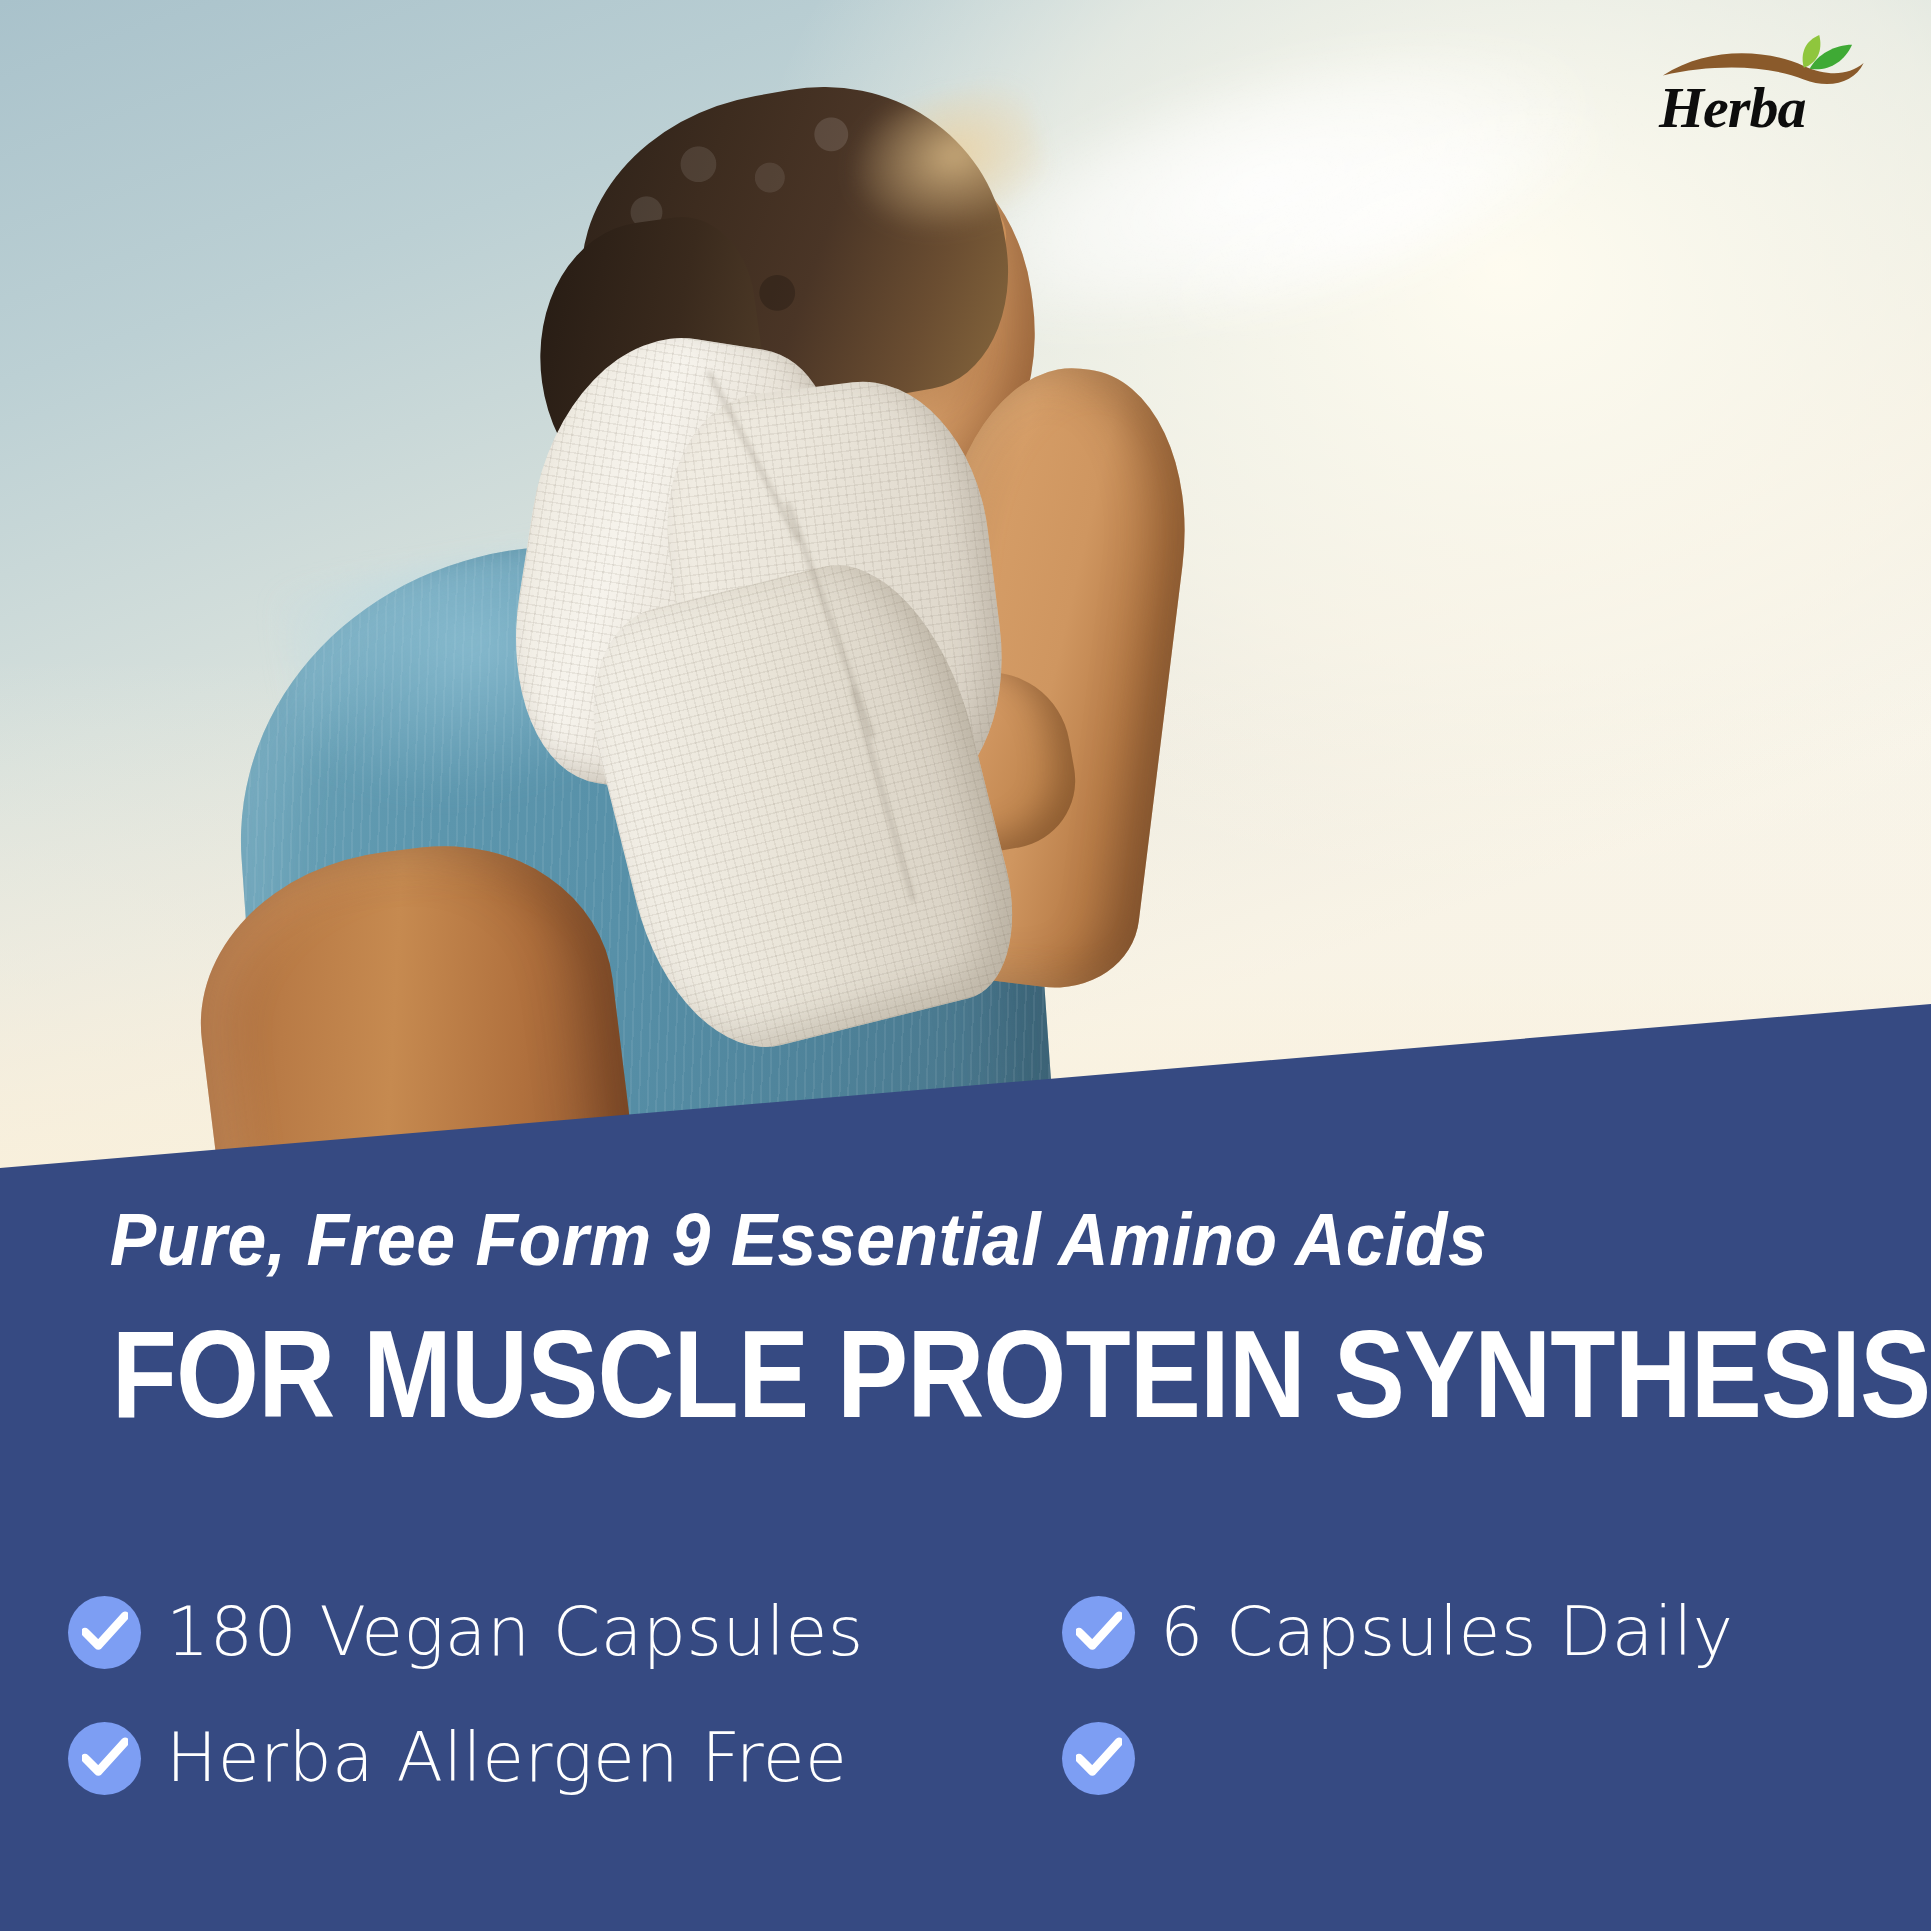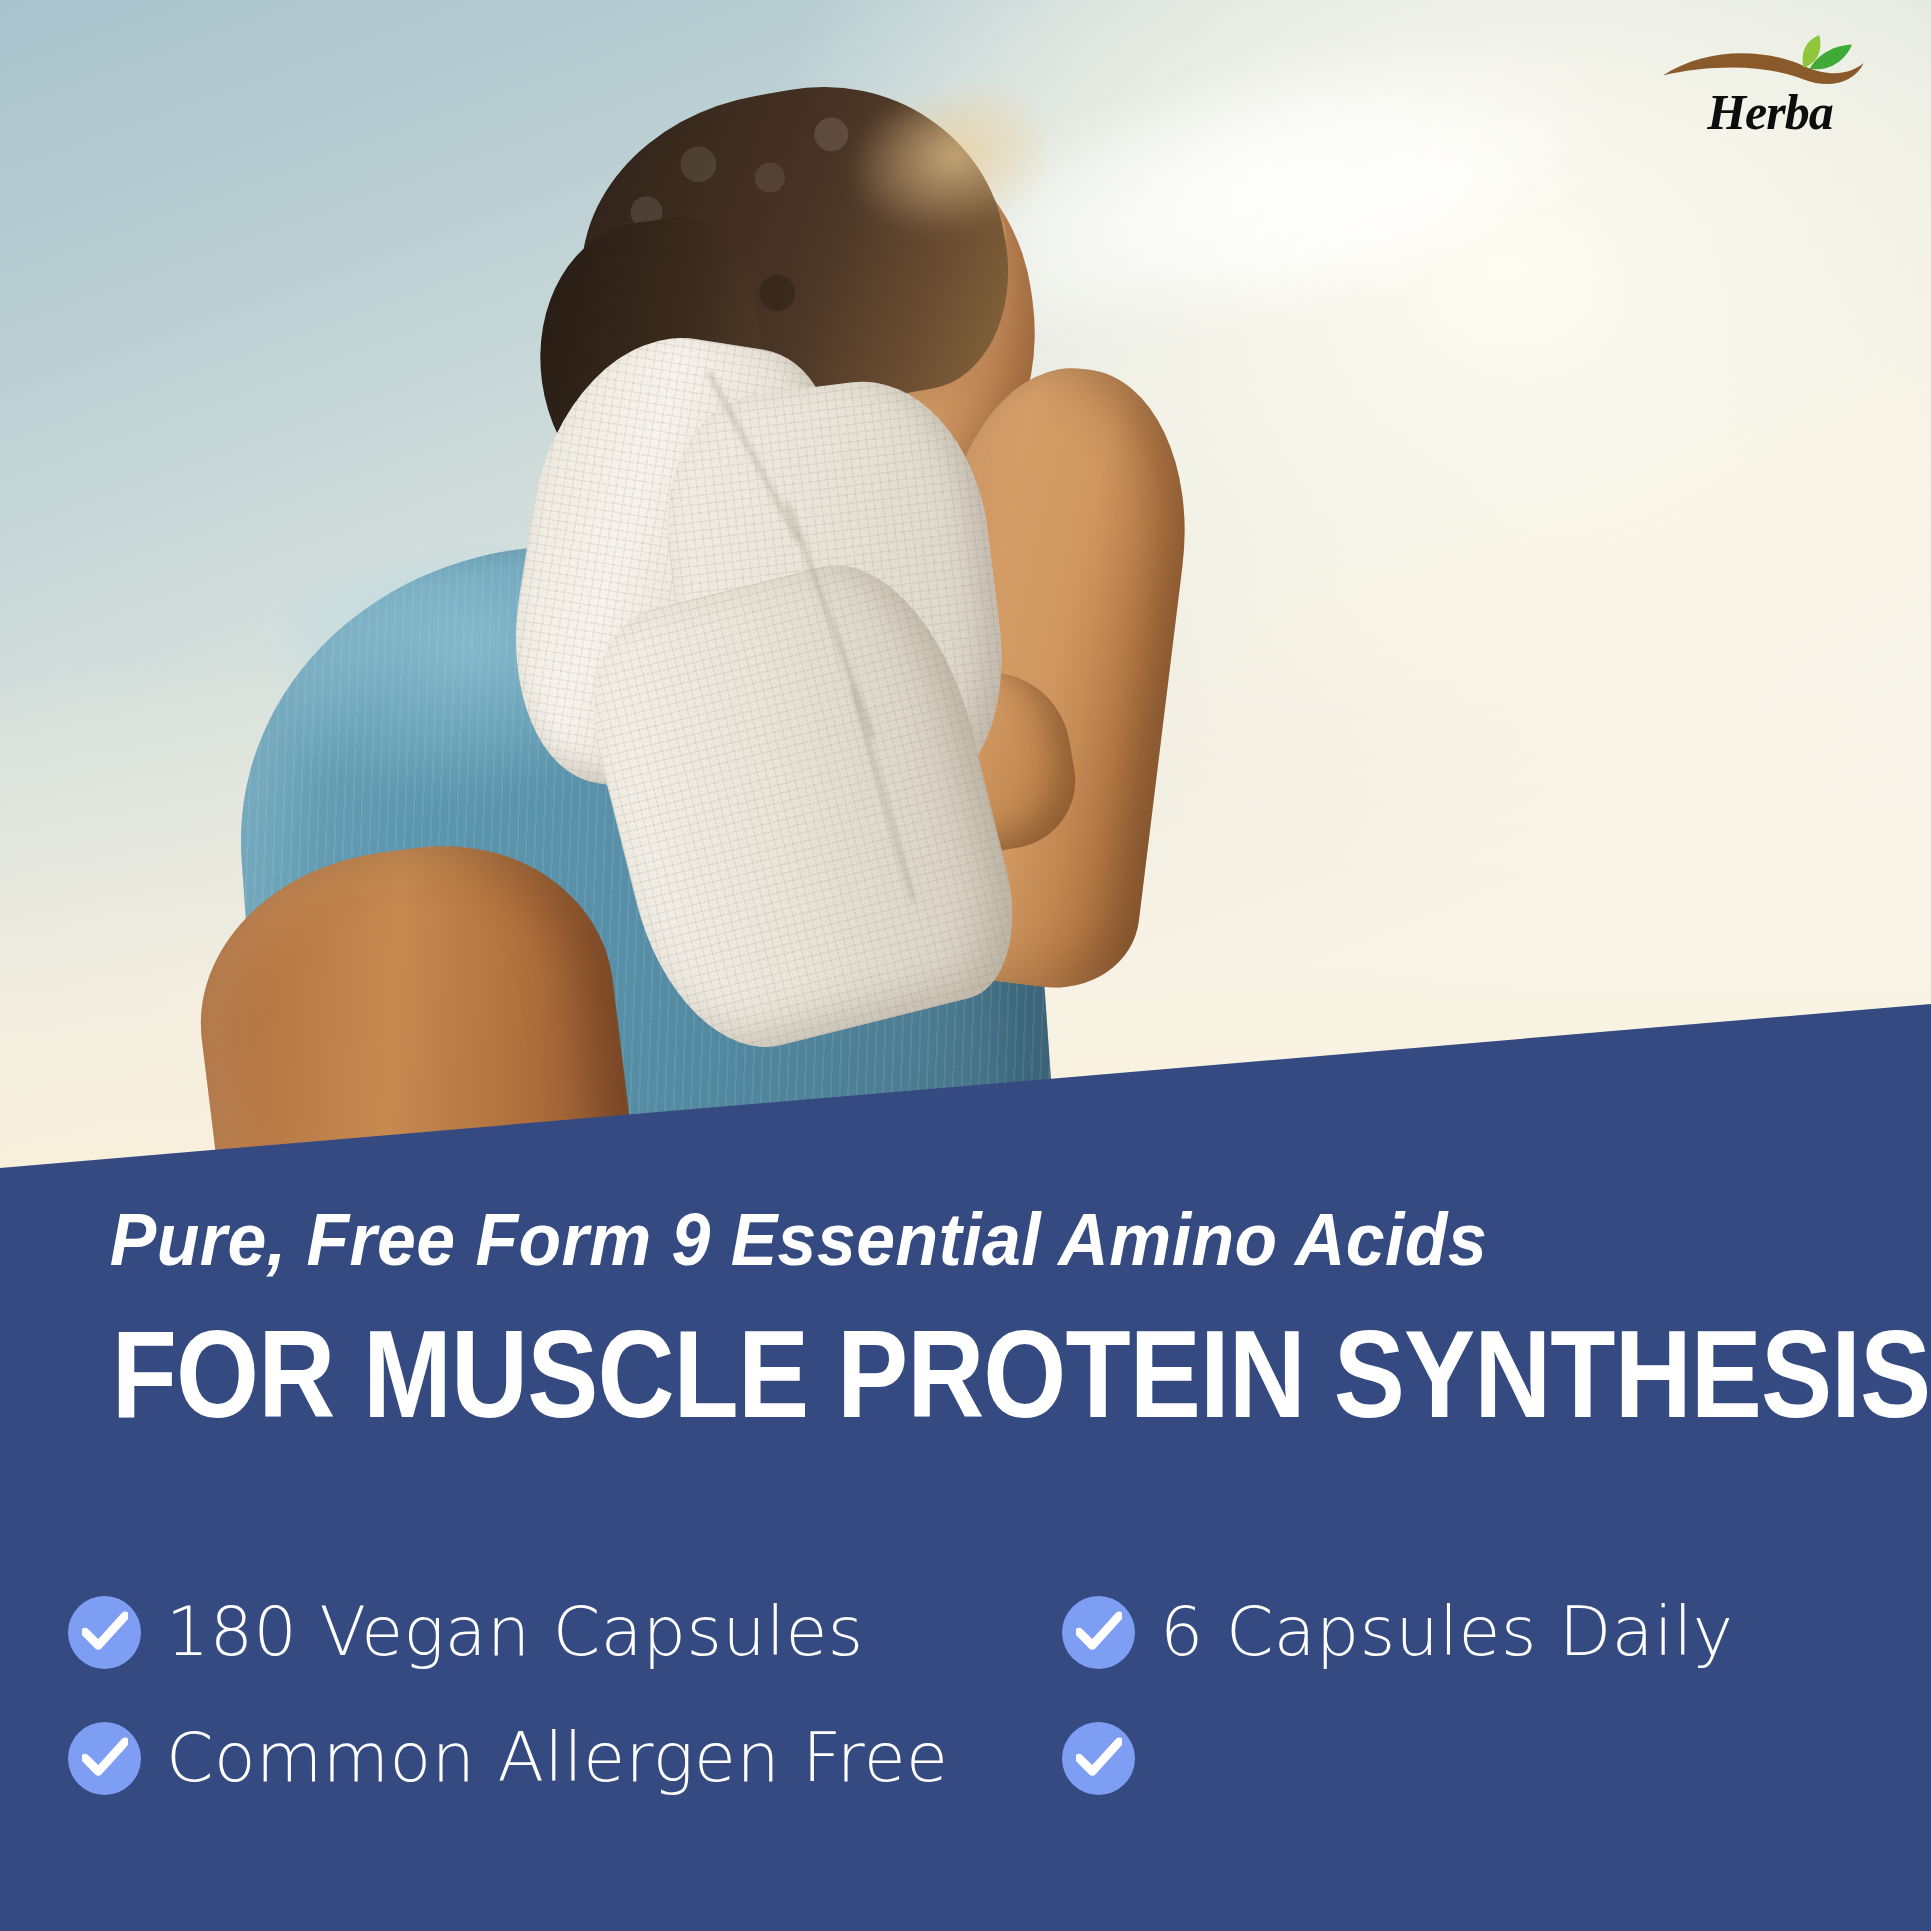--- a/index.html
+++ b/index.html
@@ -346,25 +346,25 @@
   
   .logo {
     position:absolute;
     right:50px; top:33px;
     width:222px; height:106px;
   }
   .logo-text {
     position:absolute;
     left:0; bottom:1.9px;
     width:100%;
-    text-align:center;
+    text-align:left;
     font-family:"Liberation Serif", serif;
     font-weight:bold;
     font-style:italic;
-    font-size:50px;
+    font-size:58px;
     color:#0d0d0d;
     letter-spacing:-1px;
     line-height:1;
     margin-top:40px;
   }
 </style>
 </head>
 <body>
 
 <div id="stage">
@@ -454,21 +454,21 @@
       </span>
       <span class="feature-label">6 Capsules Daily</span>
     </div>
 
     <div class="feature">
       <span class="check-badge">
         <svg width="46" height="42" viewBox="0 0 48 44">
           <path d="M3 22 L17 36 L45 5" stroke="#ffffff" stroke-width="9" stroke-linecap="round" stroke-linejoin="round" fill="none"></path>
         </svg>
       </span>
-      <span class="feature-label">Common Allergen Free</span>
+      <span class="feature-label">Herba Allergen Free</span>
     </div>
 
     <div class="feature col2">
       <span class="check-badge">
         <svg width="46" height="42" viewBox="0 0 48 44">
           <path d="M3 22 L17 36 L45 5" stroke="#ffffff" stroke-width="9" stroke-linecap="round" stroke-linejoin="round" fill="none"></path>
         </svg>
       </span>
     </div>
 

